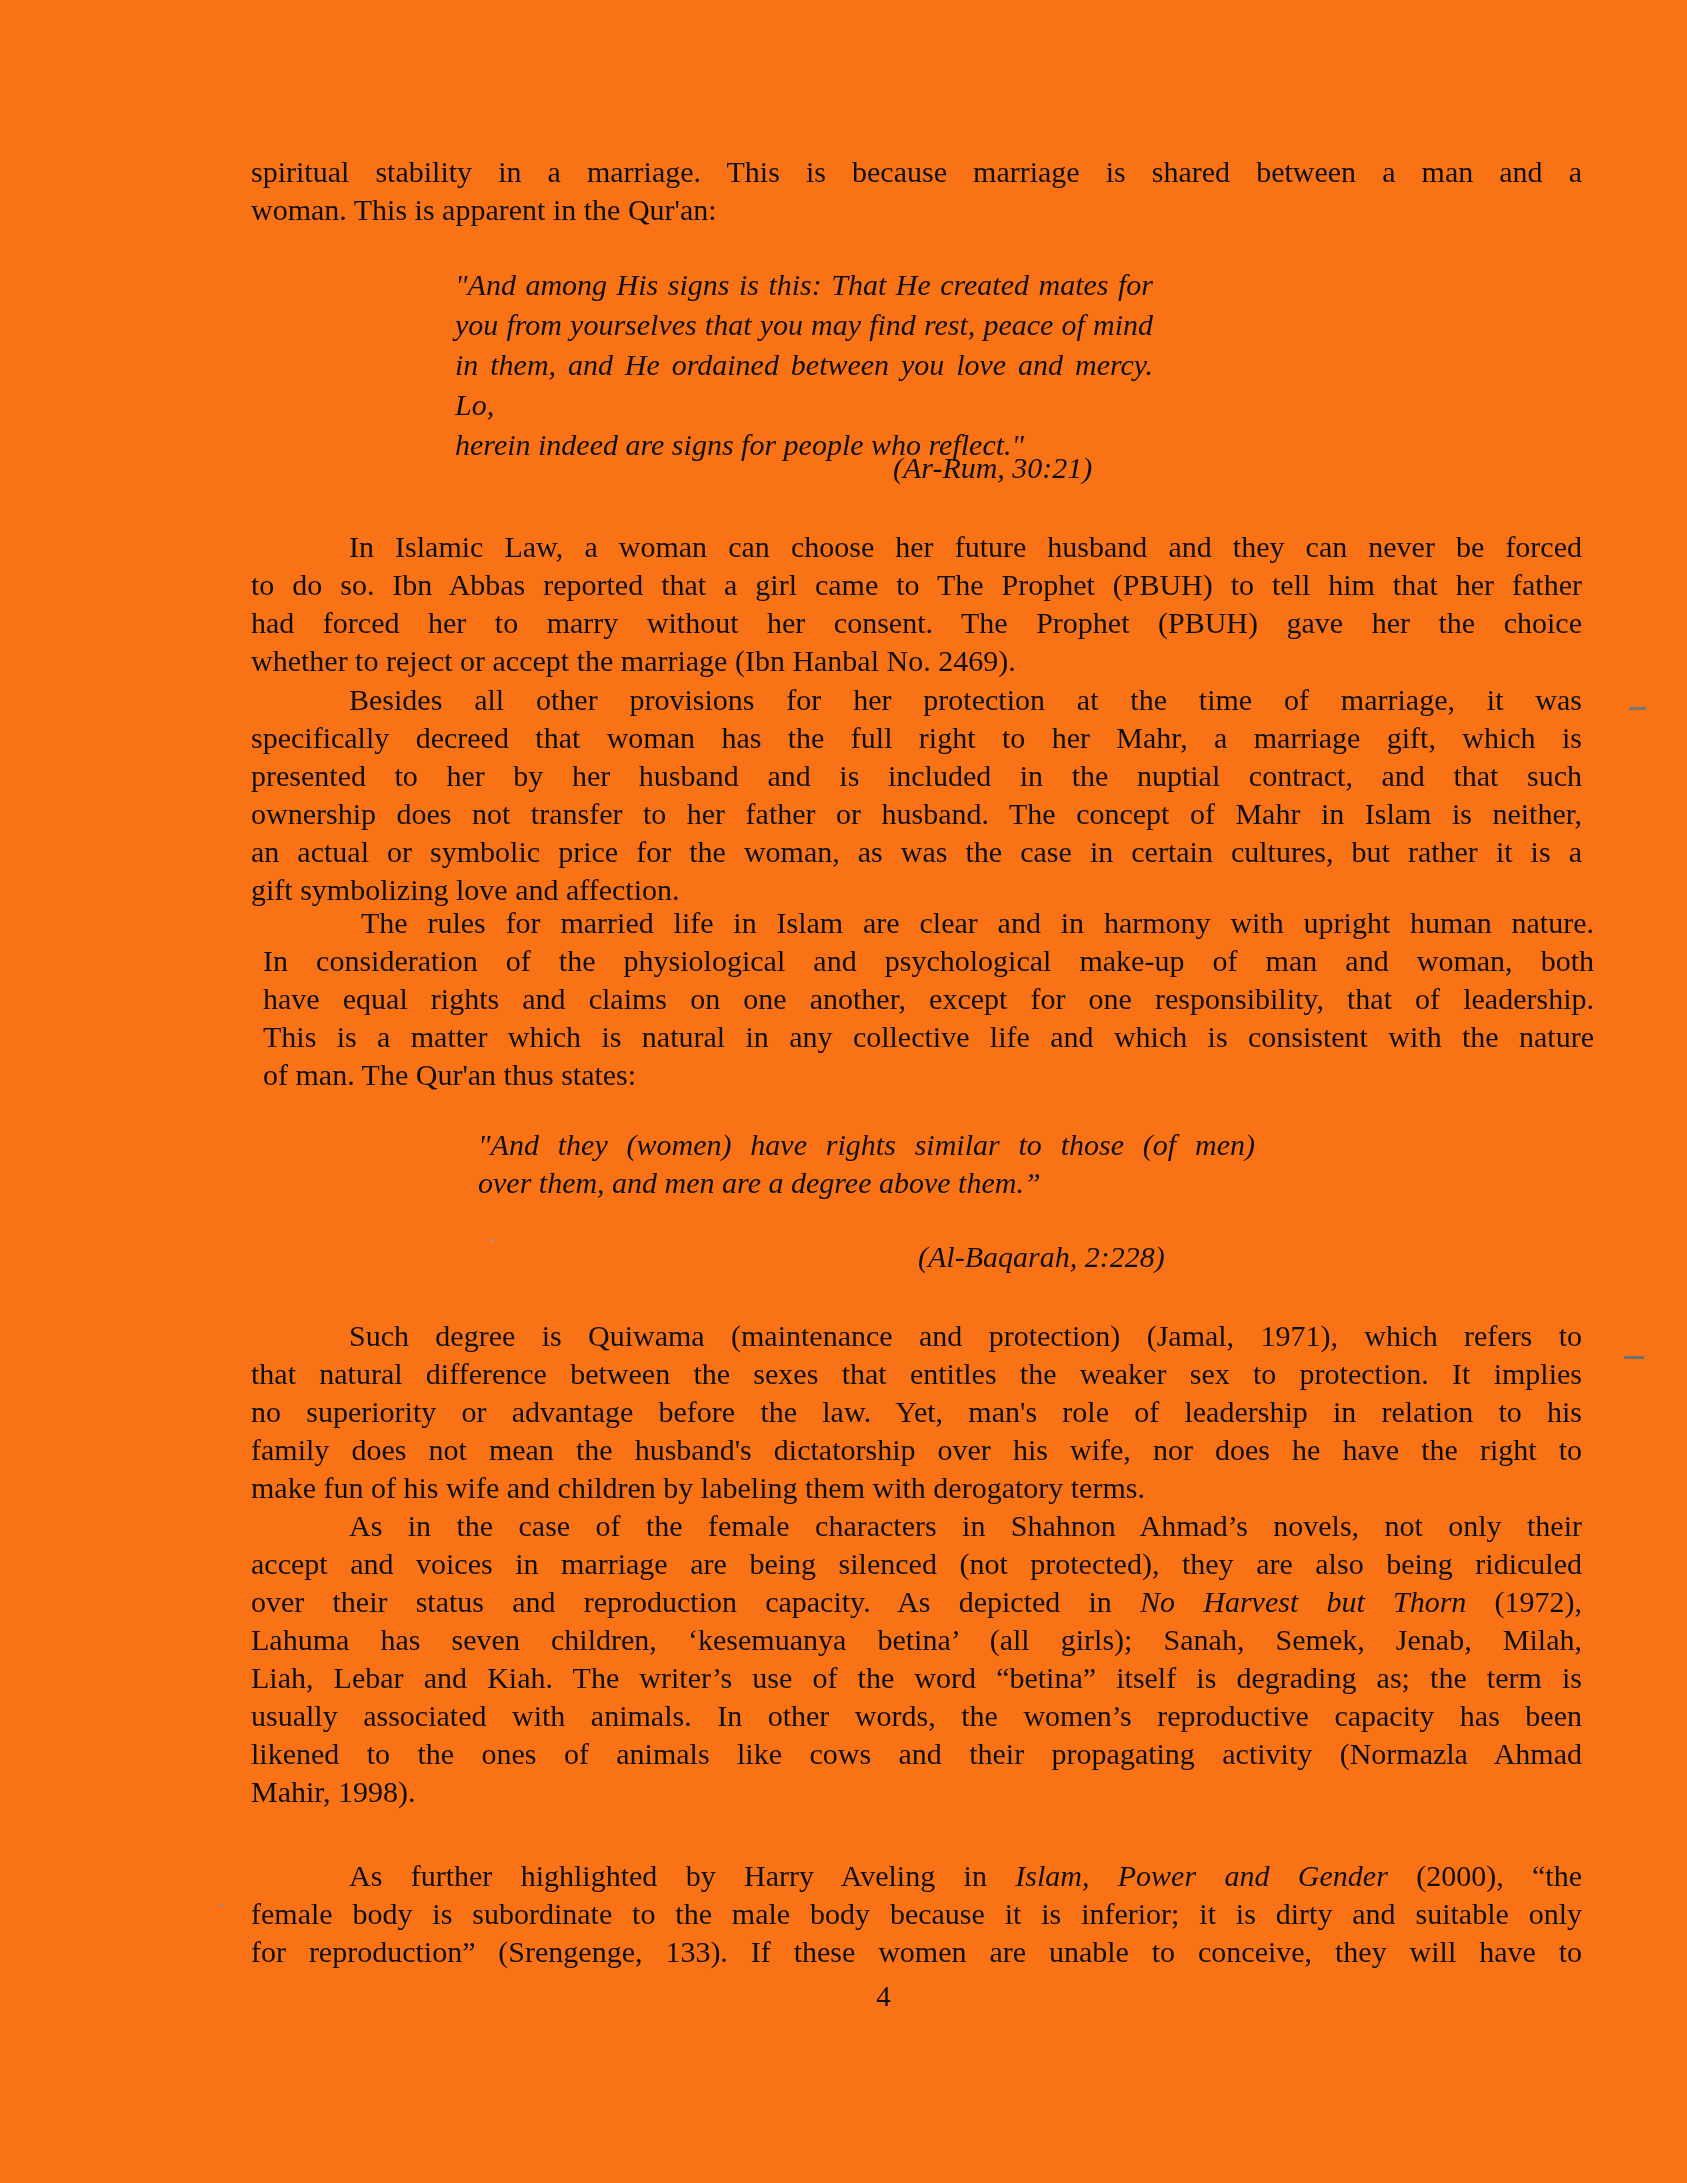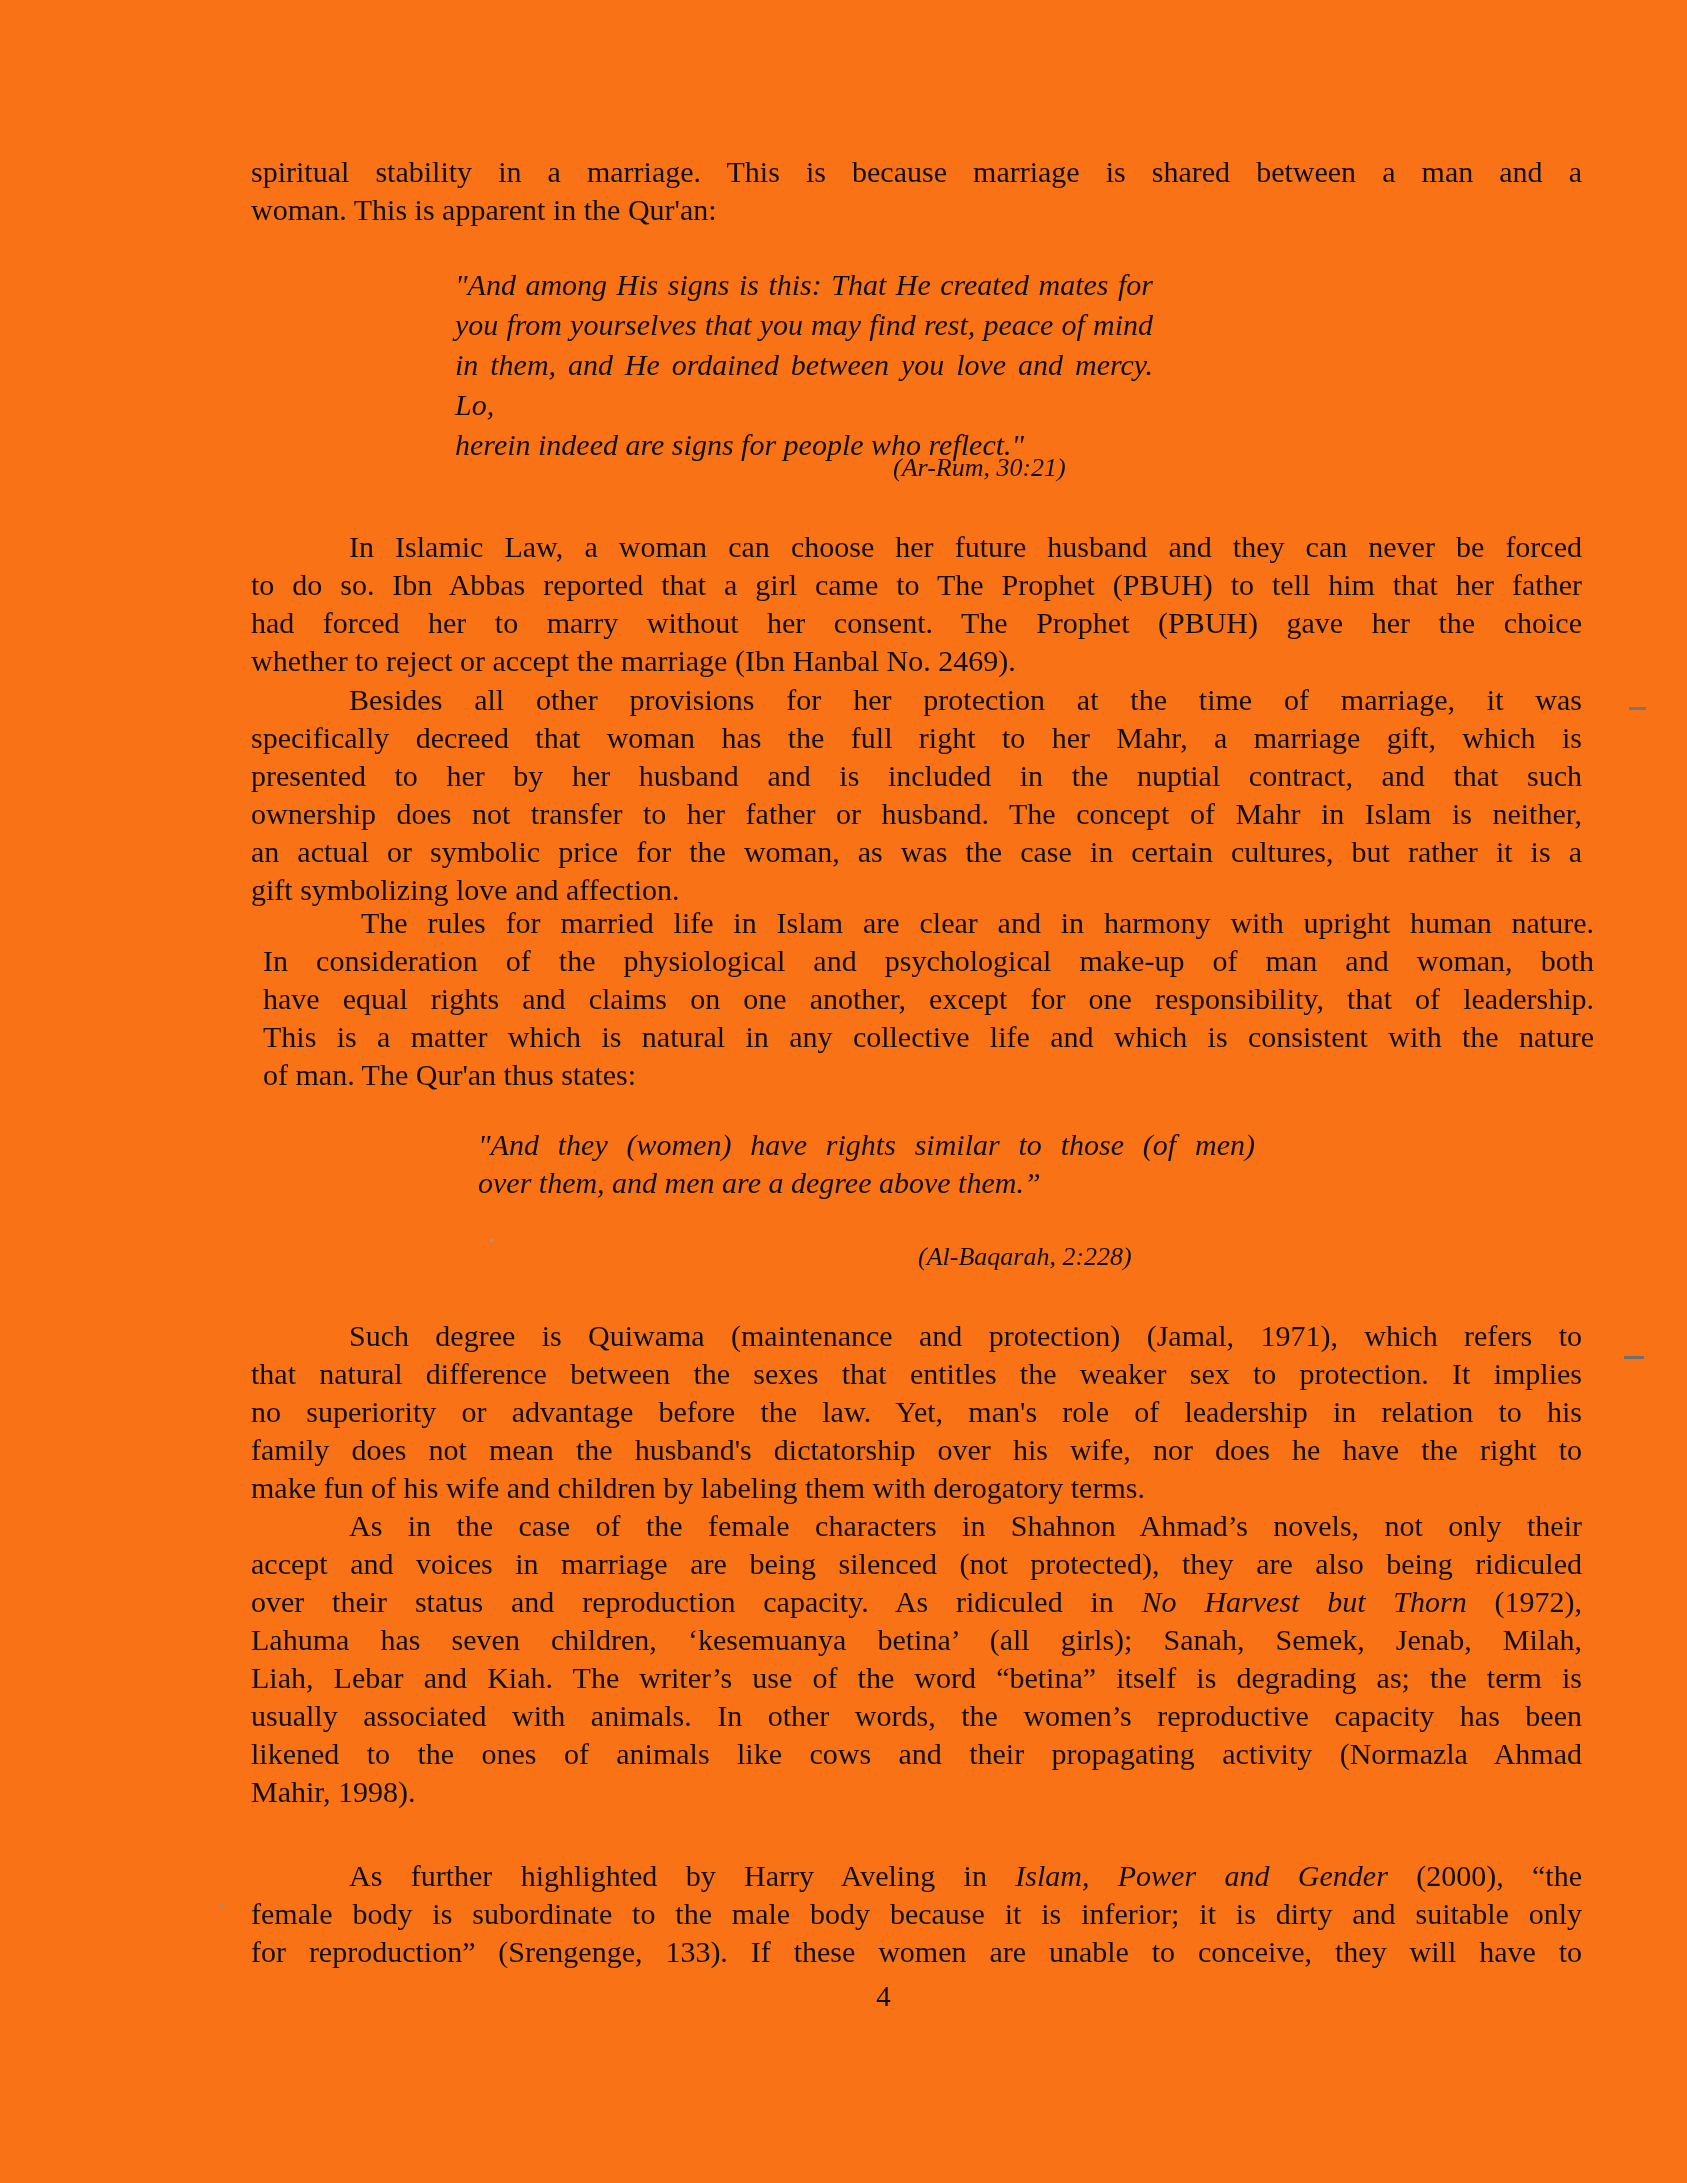--- a/index.html
+++ b/index.html
@@ -32,21 +32,21 @@
   .quote{
     font-style:italic;
     font-size:30px;
     line-height:40px;
   }
   #q1{top:265px;left:455px;width:698px;}
   #q2{top:1126px;left:478px;width:777px;line-height:38px;}
   
   .cite{
     font-style:italic;
-    font-size:26px;
+    font-size:30px;
     line-height:38px;
     white-space:nowrap;
   }
   #c1{top:449px;left:893px;}
   #c2{top:1238px;left:918px;}
   
   #p1{top:153px;}
   #p2{top:528px;}
   #p3{top:681px;}
   #p4{top:904px;margin-left:12px;}
@@ -123,21 +123,21 @@
       <div class="line indent"><span>Such degree is Quiwama (maintenance and protection) (Jamal, 1971), which refers to</span></div>
       <div class="line"><span>that natural difference between the sexes that entitles the weaker sex to protection. It implies</span></div>
       <div class="line"><span>no superiority or advantage before the law. Yet, man's role of leadership in relation to his</span></div>
       <div class="line"><span>family does not mean the husband's dictatorship over his wife, nor does he have the right to</span></div>
       <div class="line last"><span>make fun of his wife and children by labeling them with derogatory terms.</span></div>
     </div>
 
   <div class="blk body" id="p6">
       <div class="line indent"><span>As in the case of the female characters in Shahnon Ahmad’s novels, not only their</span></div>
       <div class="line"><span>accept and voices in marriage are being silenced (not protected), they are also being ridiculed</span></div>
-      <div class="line"><span>over their status and reproduction capacity. As ridiculed in </span><span class="it">No Harvest but Thorn</span><span> (1972),</span></div>
+      <div class="line"><span>over their status and reproduction capacity. As depicted in </span><span class="it">No Harvest but Thorn</span><span> (1972),</span></div>
       <div class="line"><span>Lahuma has seven children, ‘kesemuanya betina’ (all girls); Sanah, Semek, Jenab, Milah,</span></div>
       <div class="line"><span>Liah, Lebar and Kiah. The writer’s use of the word “betina” itself is degrading as; the term is</span></div>
       <div class="line"><span>usually associated with animals. In other words, the women’s reproductive capacity has been</span></div>
       <div class="line"><span>likened to the ones of animals like cows and their propagating activity (Normazla Ahmad</span></div>
       <div class="line last"><span>Mahir, 1998).</span></div>
     </div>
 
   <div class="blk body" id="p7">
       <div class="line indent"><span>As further highlighted by Harry Aveling in </span><span class="it">Islam, Power and Gender</span><span> (2000), “the</span></div>
       <div class="line"><span>female body is subordinate to the male body because it is inferior; it is dirty and suitable only</span></div>

